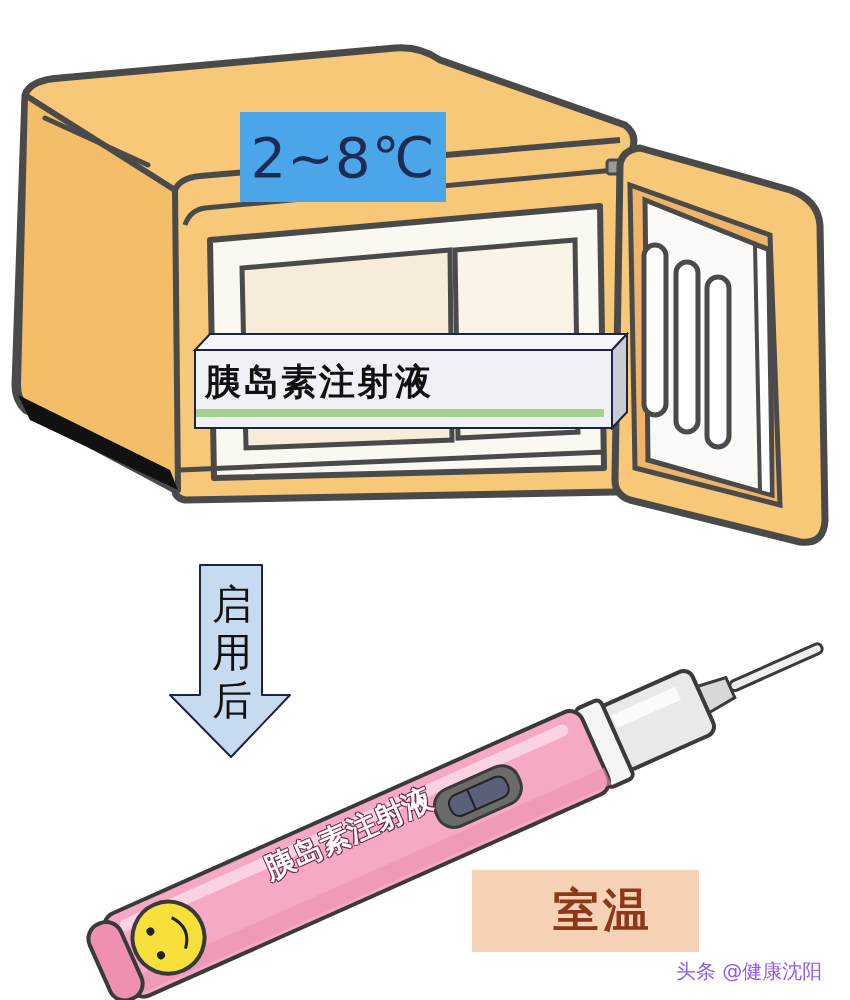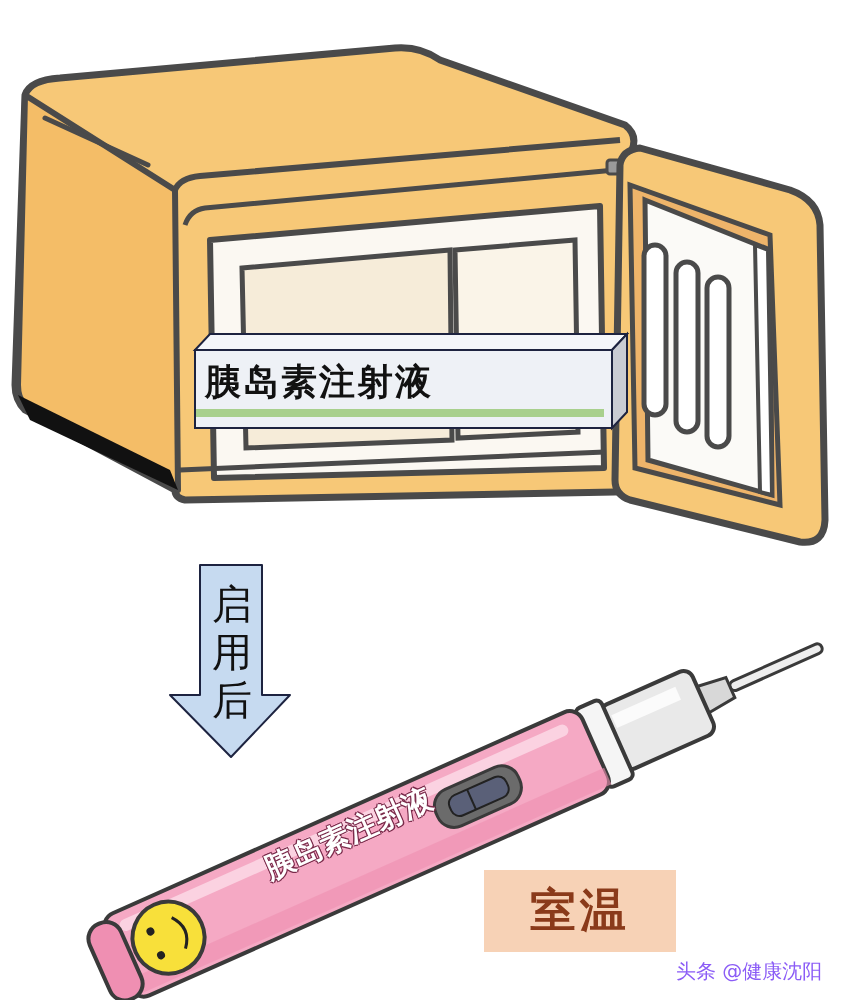--- a/index.html
+++ b/index.html
@@ -6,23 +6,23 @@
   body { width:850px; height:1000px; position:relative; overflow:hidden;
          font-family:"DejaVu Sans", "Liberation Sans", sans-serif; }
   .scene { position:absolute; left:0; top:0; width:850px; height:1000px; }
   .temp-label { position:absolute; left:240px; top:112px; width:206px; height:90px;
                 background:#4aa6e8; display:flex; align-items:center; justify-content:center;
                 color:#1d2b55; font-size:56px; letter-spacing:1px; }
   .box-label { position:absolute; left:205px; top:358px; font-size:36px; font-weight:bold;
                color:#111; letter-spacing:2px; }
   .arrow-text { position:absolute; left:207px; top:580px; width:50px; font-size:40px;
                 color:#111; display:flex; flex-direction:column; align-items:center; line-height:48px; }
-  .room-temp { position:absolute; left:484px; top:870px; width:192px; height:82px;
+  .room-temp { position:absolute; left:472px; top:870px; width:192px; height:82px;
                background:#f7d2b6; display:flex; align-items:center; justify-content:center;
-               color:#8a3a1a; font-size:46px; font-weight:bold; letter-spacing:4px; }
+               color:#8a3a1a; font-size:46px; font-weight:bold; letter-spacing:4px;padding-left:35px; }
   .watermark { position:absolute; left:676px; top:958px; font-size:20px; color:#8b5cf6; }
   .pen-label { position:absolute; left:258px; top:852px; font-size:30px; color:#fff; font-weight:bold;
                transform-origin:left top; transform:rotate(-24deg);
                text-shadow:-1px -1px 0 #7a2a4a, 1px -1px 0 #7a2a4a, -1px 1px 0 #7a2a4a, 1px 1px 0 #7a2a4a; }
 </style>
 </head>
 <body>
 
 <div class="scene">
   <svg width="850" height="1000" viewBox="0 0 850 1000">
@@ -90,20 +90,21 @@
 
       <g>
         <circle cx="145" cy="813" r="36" fill="#f8e03a" stroke="#3a3a3a" stroke-width="4"></circle>
         <circle cx="131" cy="800" r="4" fill="#222"></circle>
         <circle cx="131" cy="826" r="4" fill="#222"></circle>
         <path d="M156 796 Q170 813 156 830" stroke="#222" stroke-width="3" fill="none"></path>
       </g>
     </g>
   </svg>
 
+  <div class="temp-label">2~8℃</div>
   <div class="box-label">胰岛素注射液</div>
 
   <div class="arrow-text">
     <span>启</span>
     <span>用</span>
     <span>后</span>
   </div>
 
   <div class="pen-label">胰岛素注射液</div>
 

